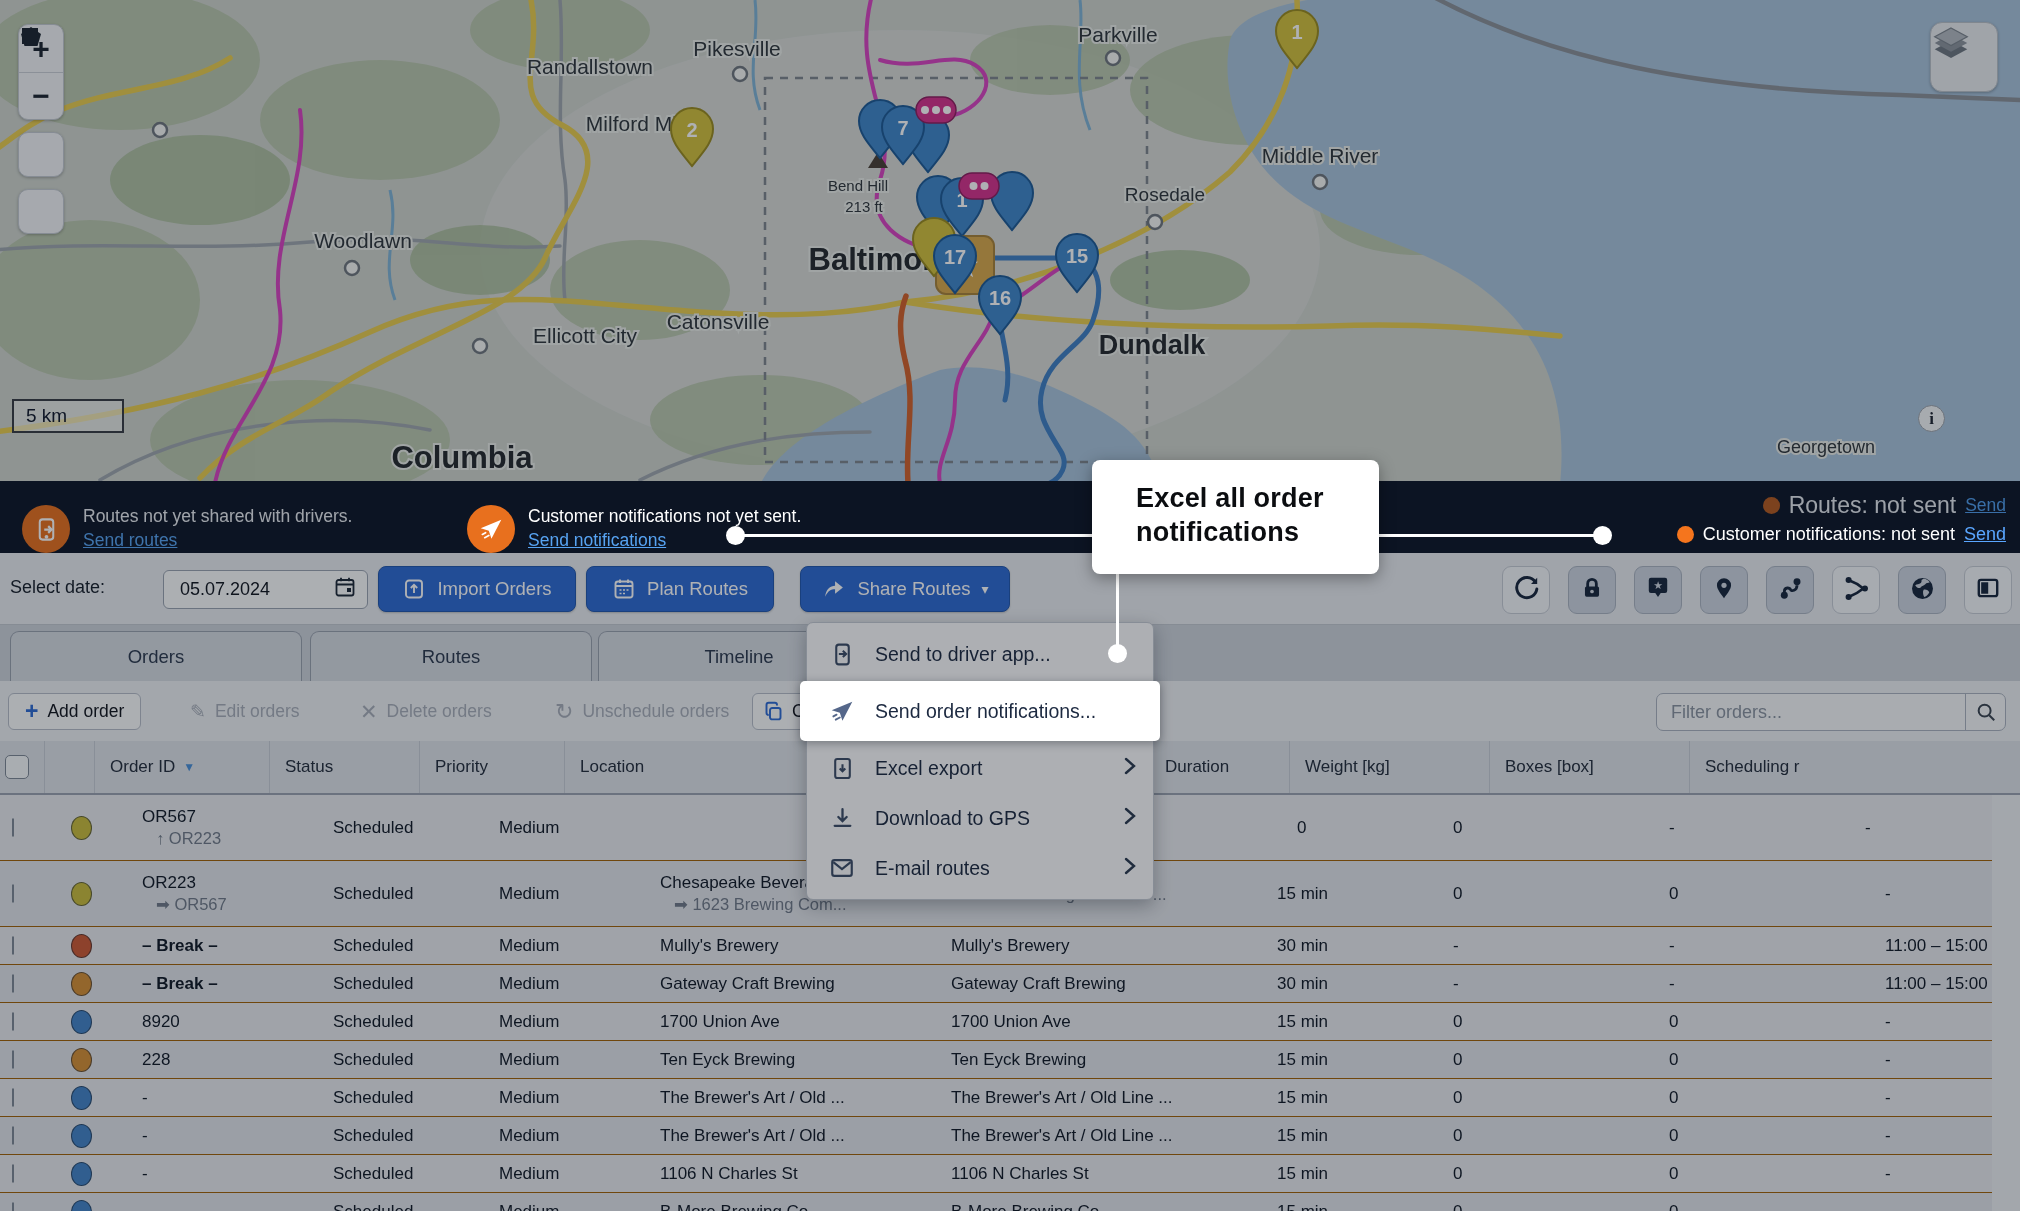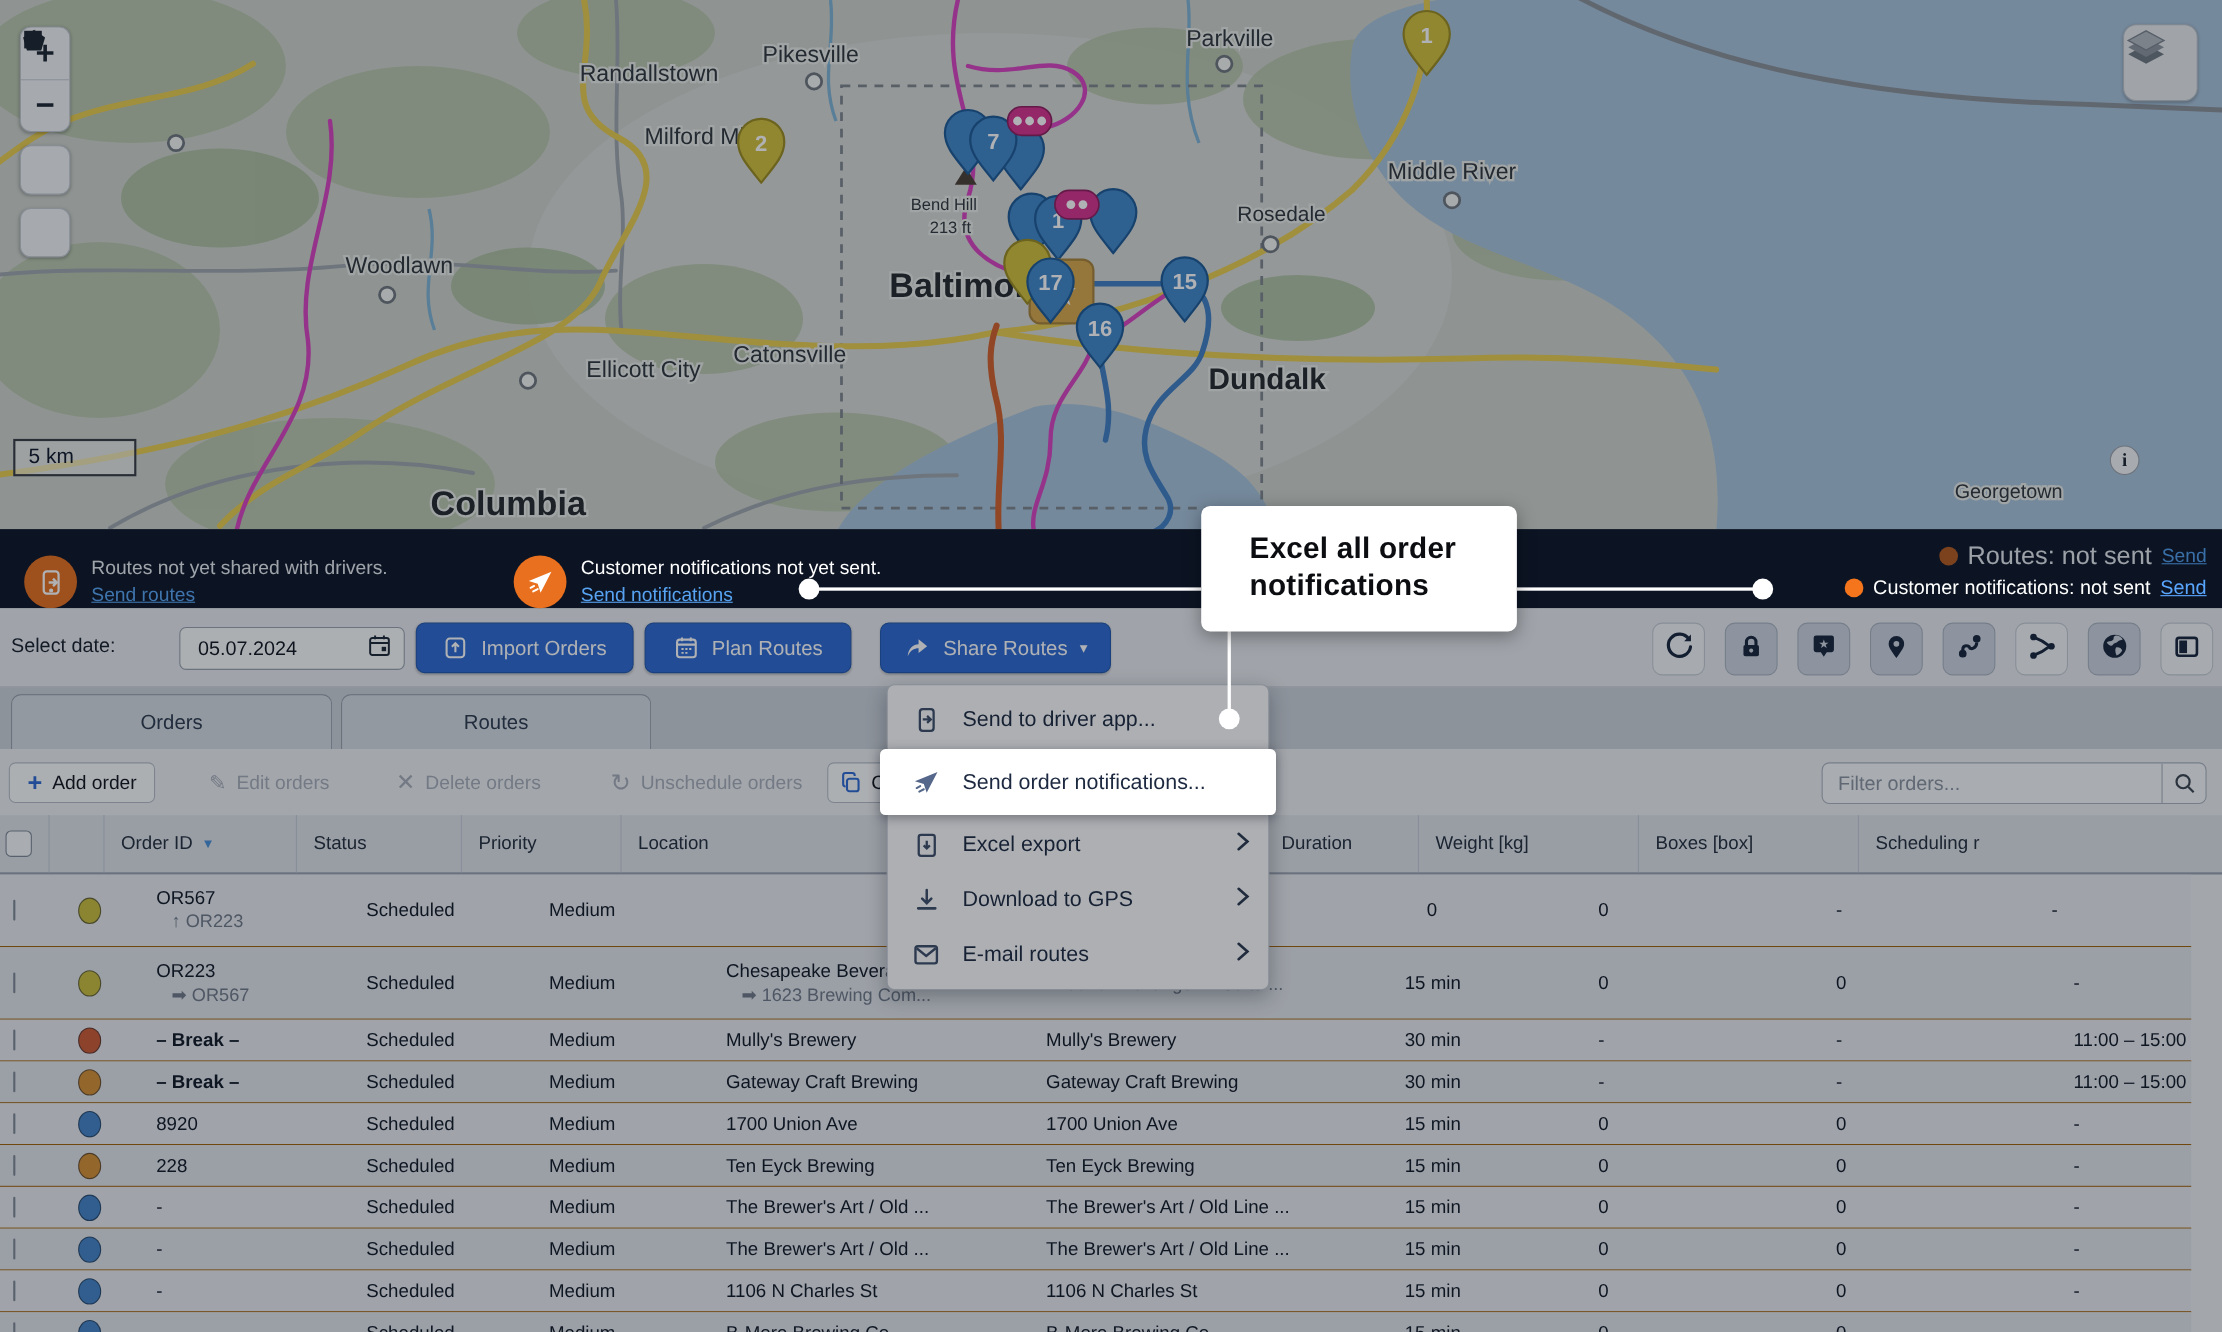--- a/index.html
+++ b/index.html
@@ -419,20 +419,23 @@
         </div>
       </div>
   </div>
 
   <div class="tabsrow">
     <div class="tab" style="left:310px;width:282px">
         <span>Routes</span>
       </div>
     <div class="tab" style="left:10px;width:292px">
         <span>Orders</span>
+      </div>
+    <div class="tab" style="left:598px;width:282px">
+        <span>Timeline</span>
       </div>
   </div>
 
   <div class="actionrow">
     <div class="add-order">
       <span class="add-plus">+</span>
       <span>Add order</span>
     </div>
     <div class="ghost-btn" style="left:190px">
       <span class="ghost-ic">✎</span>

